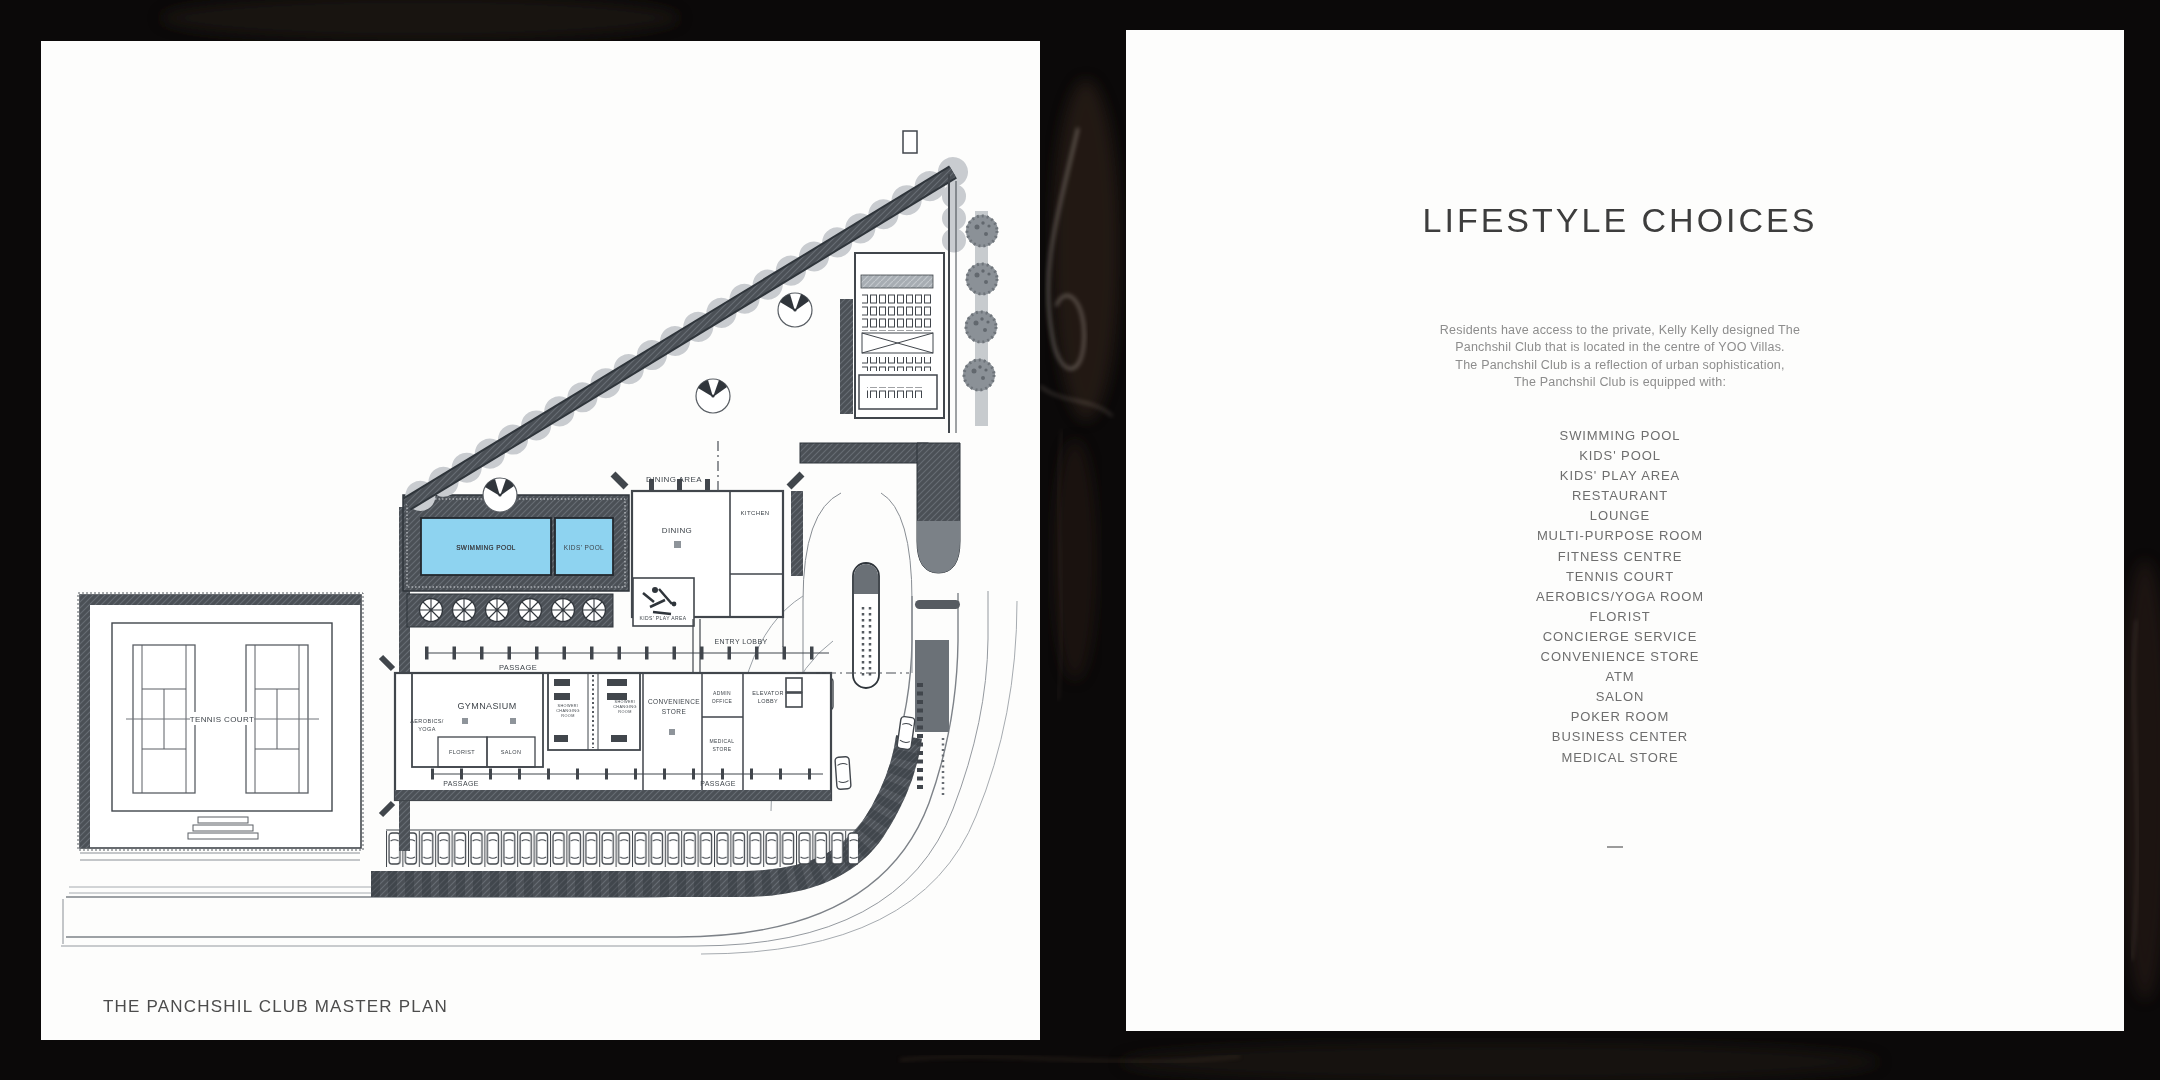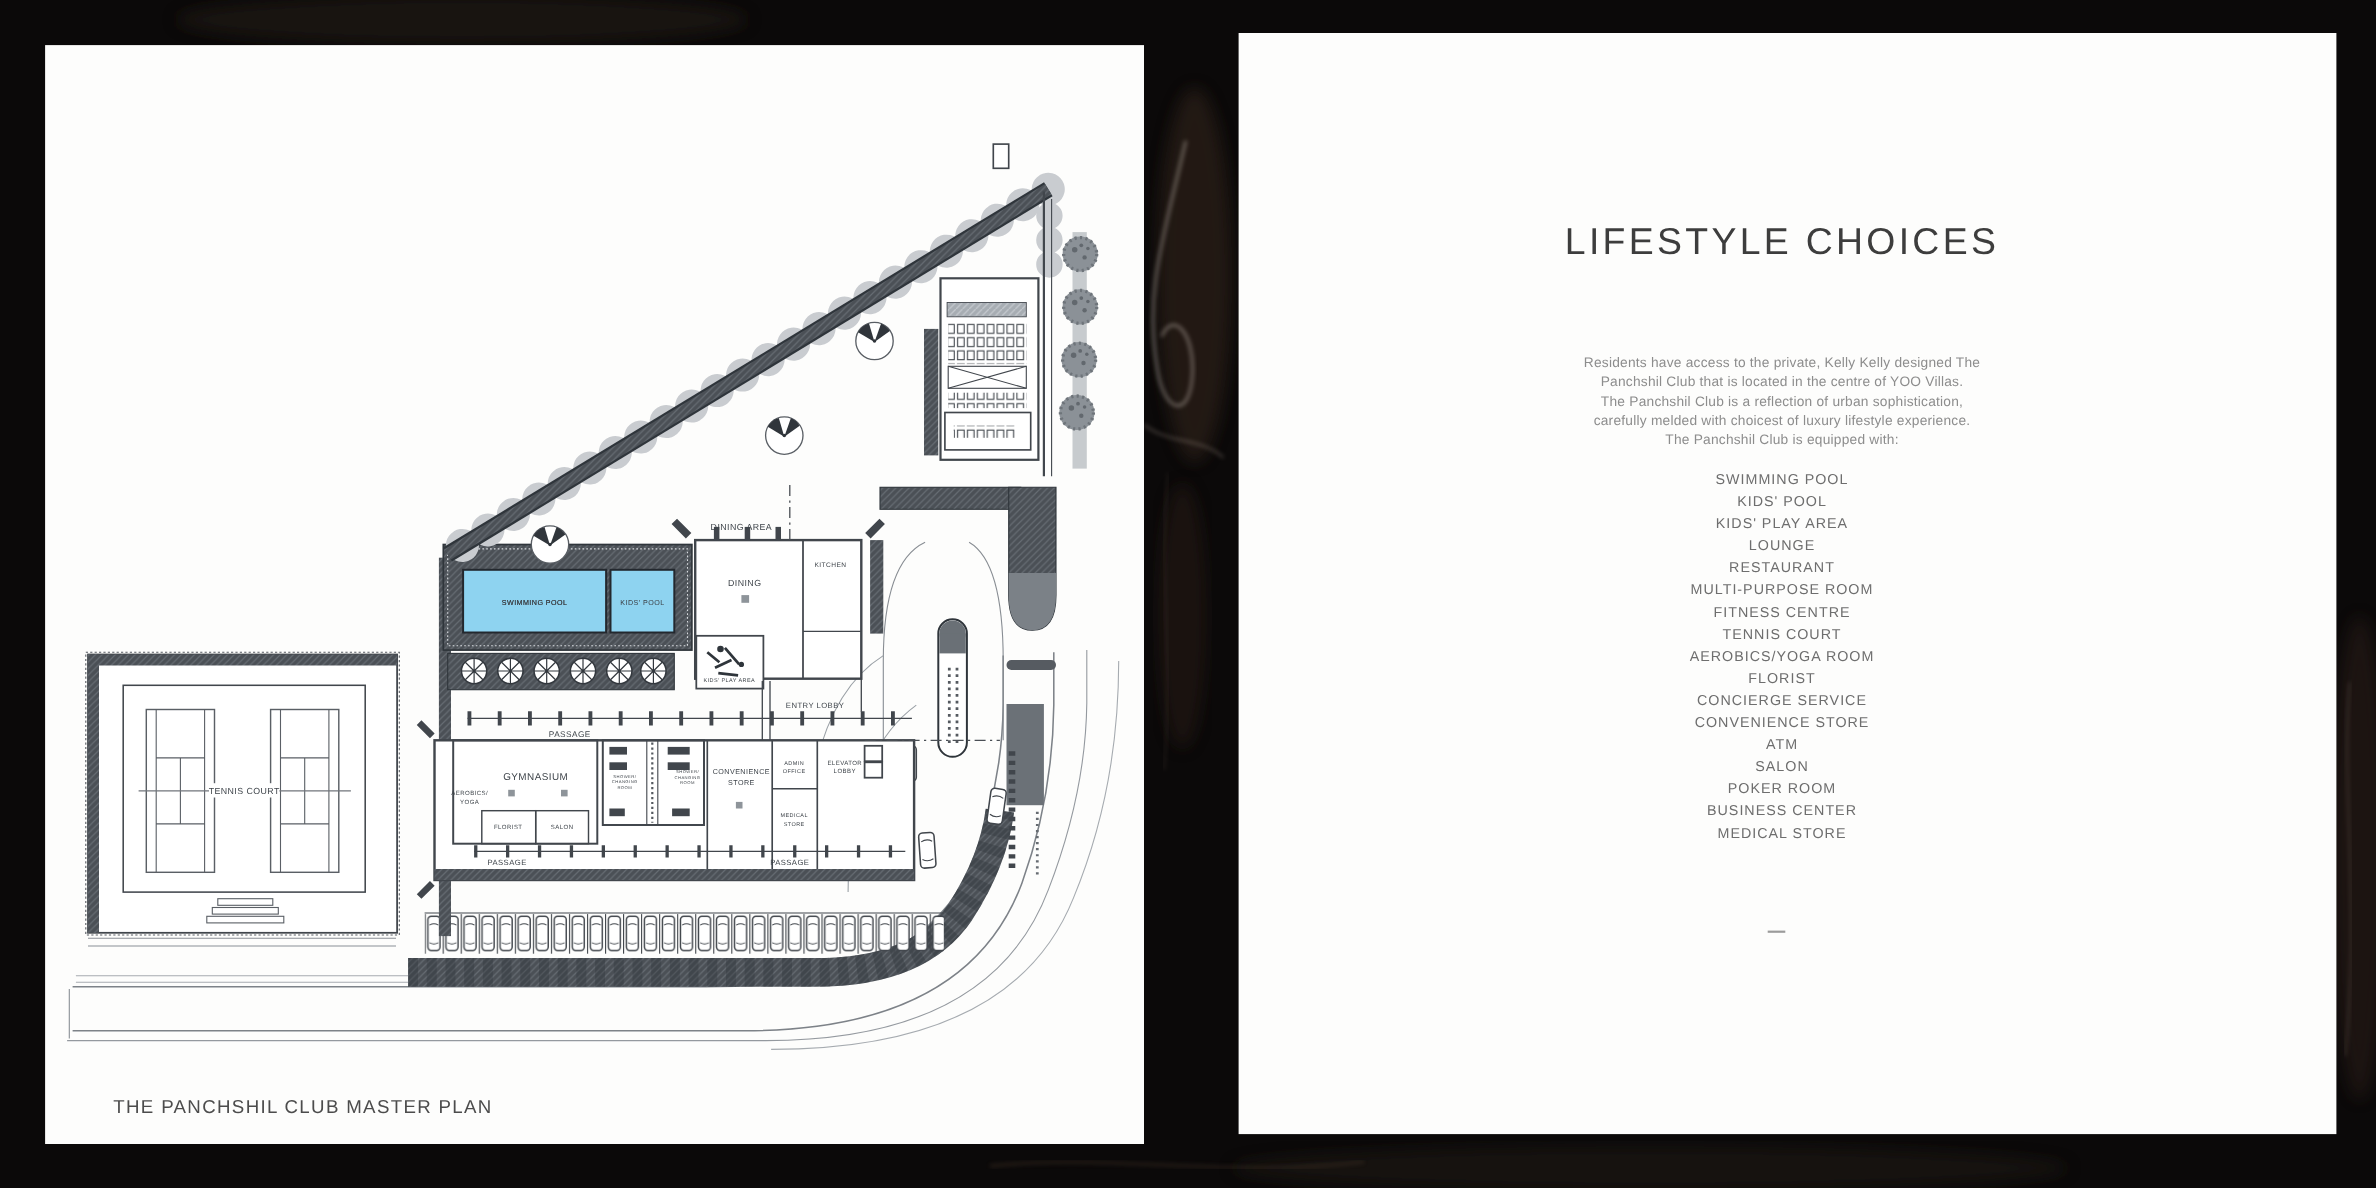--- a/index.html
+++ b/index.html
@@ -331,30 +331,29 @@
 
 <div class="page" id="right-page">
   <div class="rp-content">
 
     <div id="lifestyle-title">LIFESTYLE CHOICES</div>
 
     <div id="intro-block">
       <div>Residents have access to the private, Kelly Kelly designed The</div>
       <div>Panchshil Club that is located in the centre of YOO Villas.</div>
       <div>The Panchshil Club is a reflection of urban sophistication,</div>
-      <div>carefully melded with choicest of luxury lifestyle experience.</div>
       <div>The Panchshil Club is equipped with:</div>
     </div>
 
     <div id="amenities-block">
       <div>SWIMMING POOL</div>
       <div>KIDS' POOL</div>
       <div>KIDS' PLAY AREA</div>
+      <div>RESTAURANT</div>
       <div>LOUNGE</div>
-      <div>RESTAURANT</div>
       <div>MULTI-PURPOSE ROOM</div>
       <div>FITNESS CENTRE</div>
       <div>TENNIS COURT</div>
       <div>AEROBICS/YOGA ROOM</div>
       <div>FLORIST</div>
       <div>CONCIERGE SERVICE</div>
       <div>CONVENIENCE STORE</div>
       <div>ATM</div>
       <div>SALON</div>
       <div>POKER ROOM</div>

